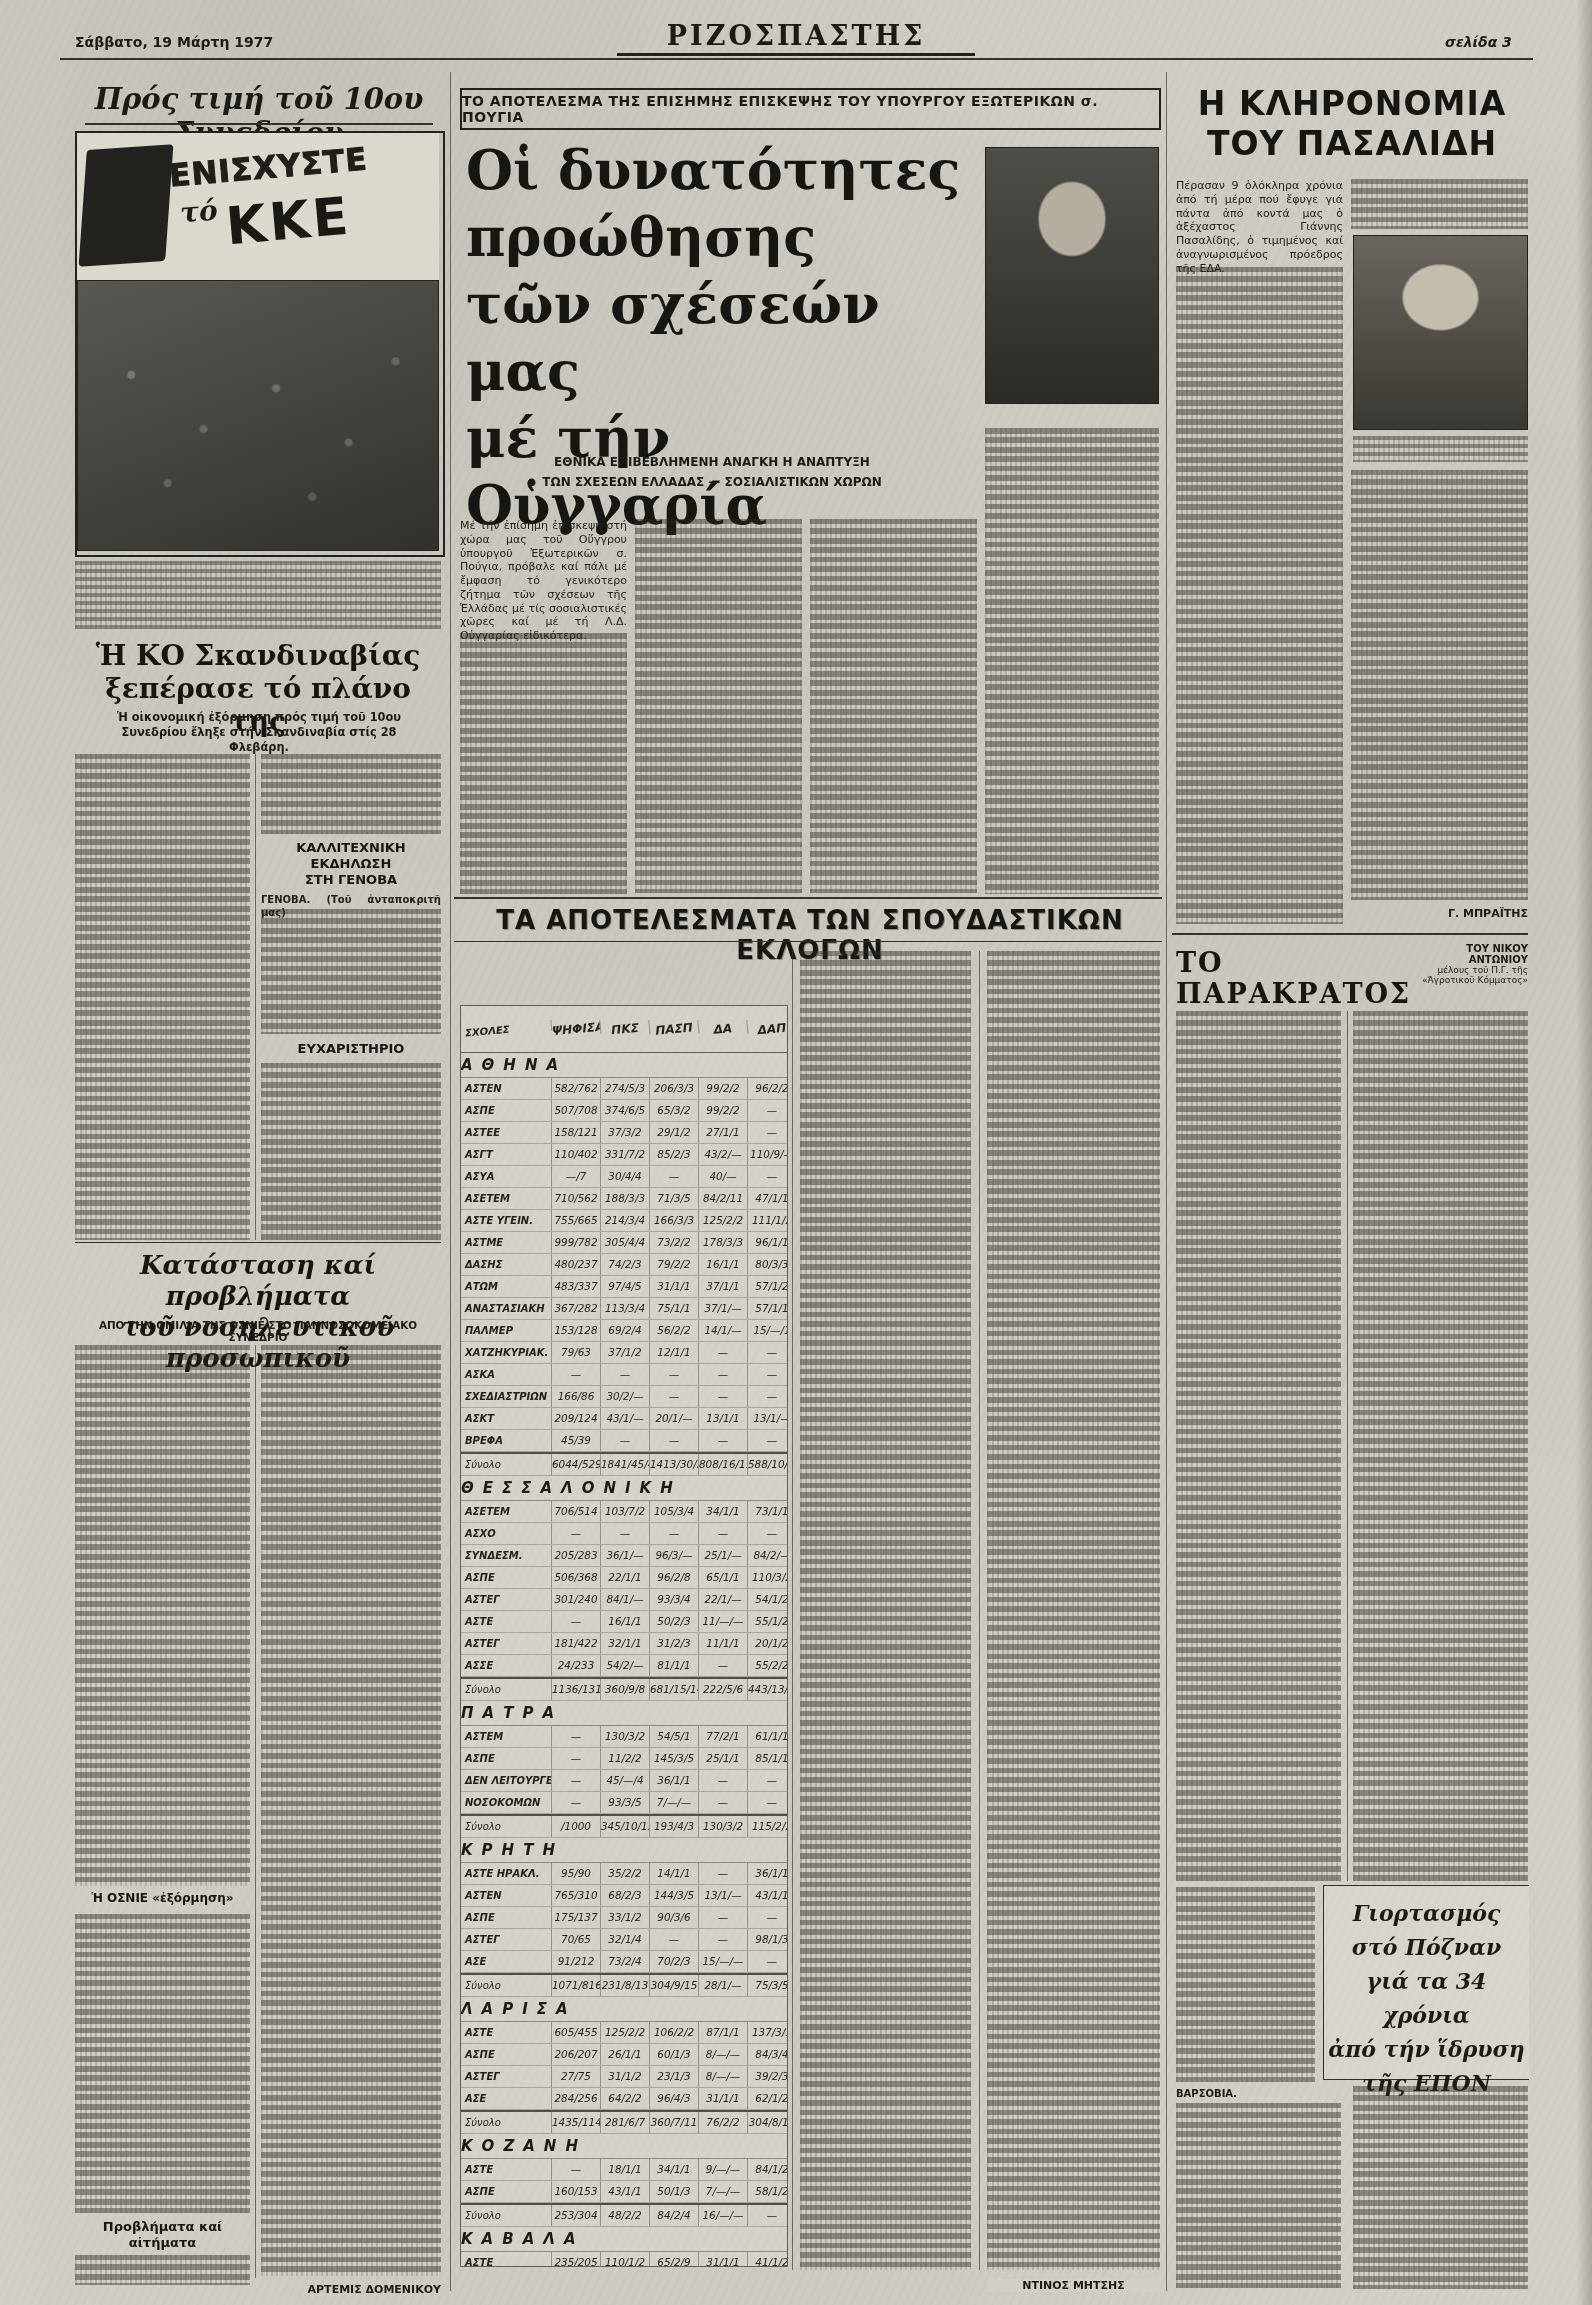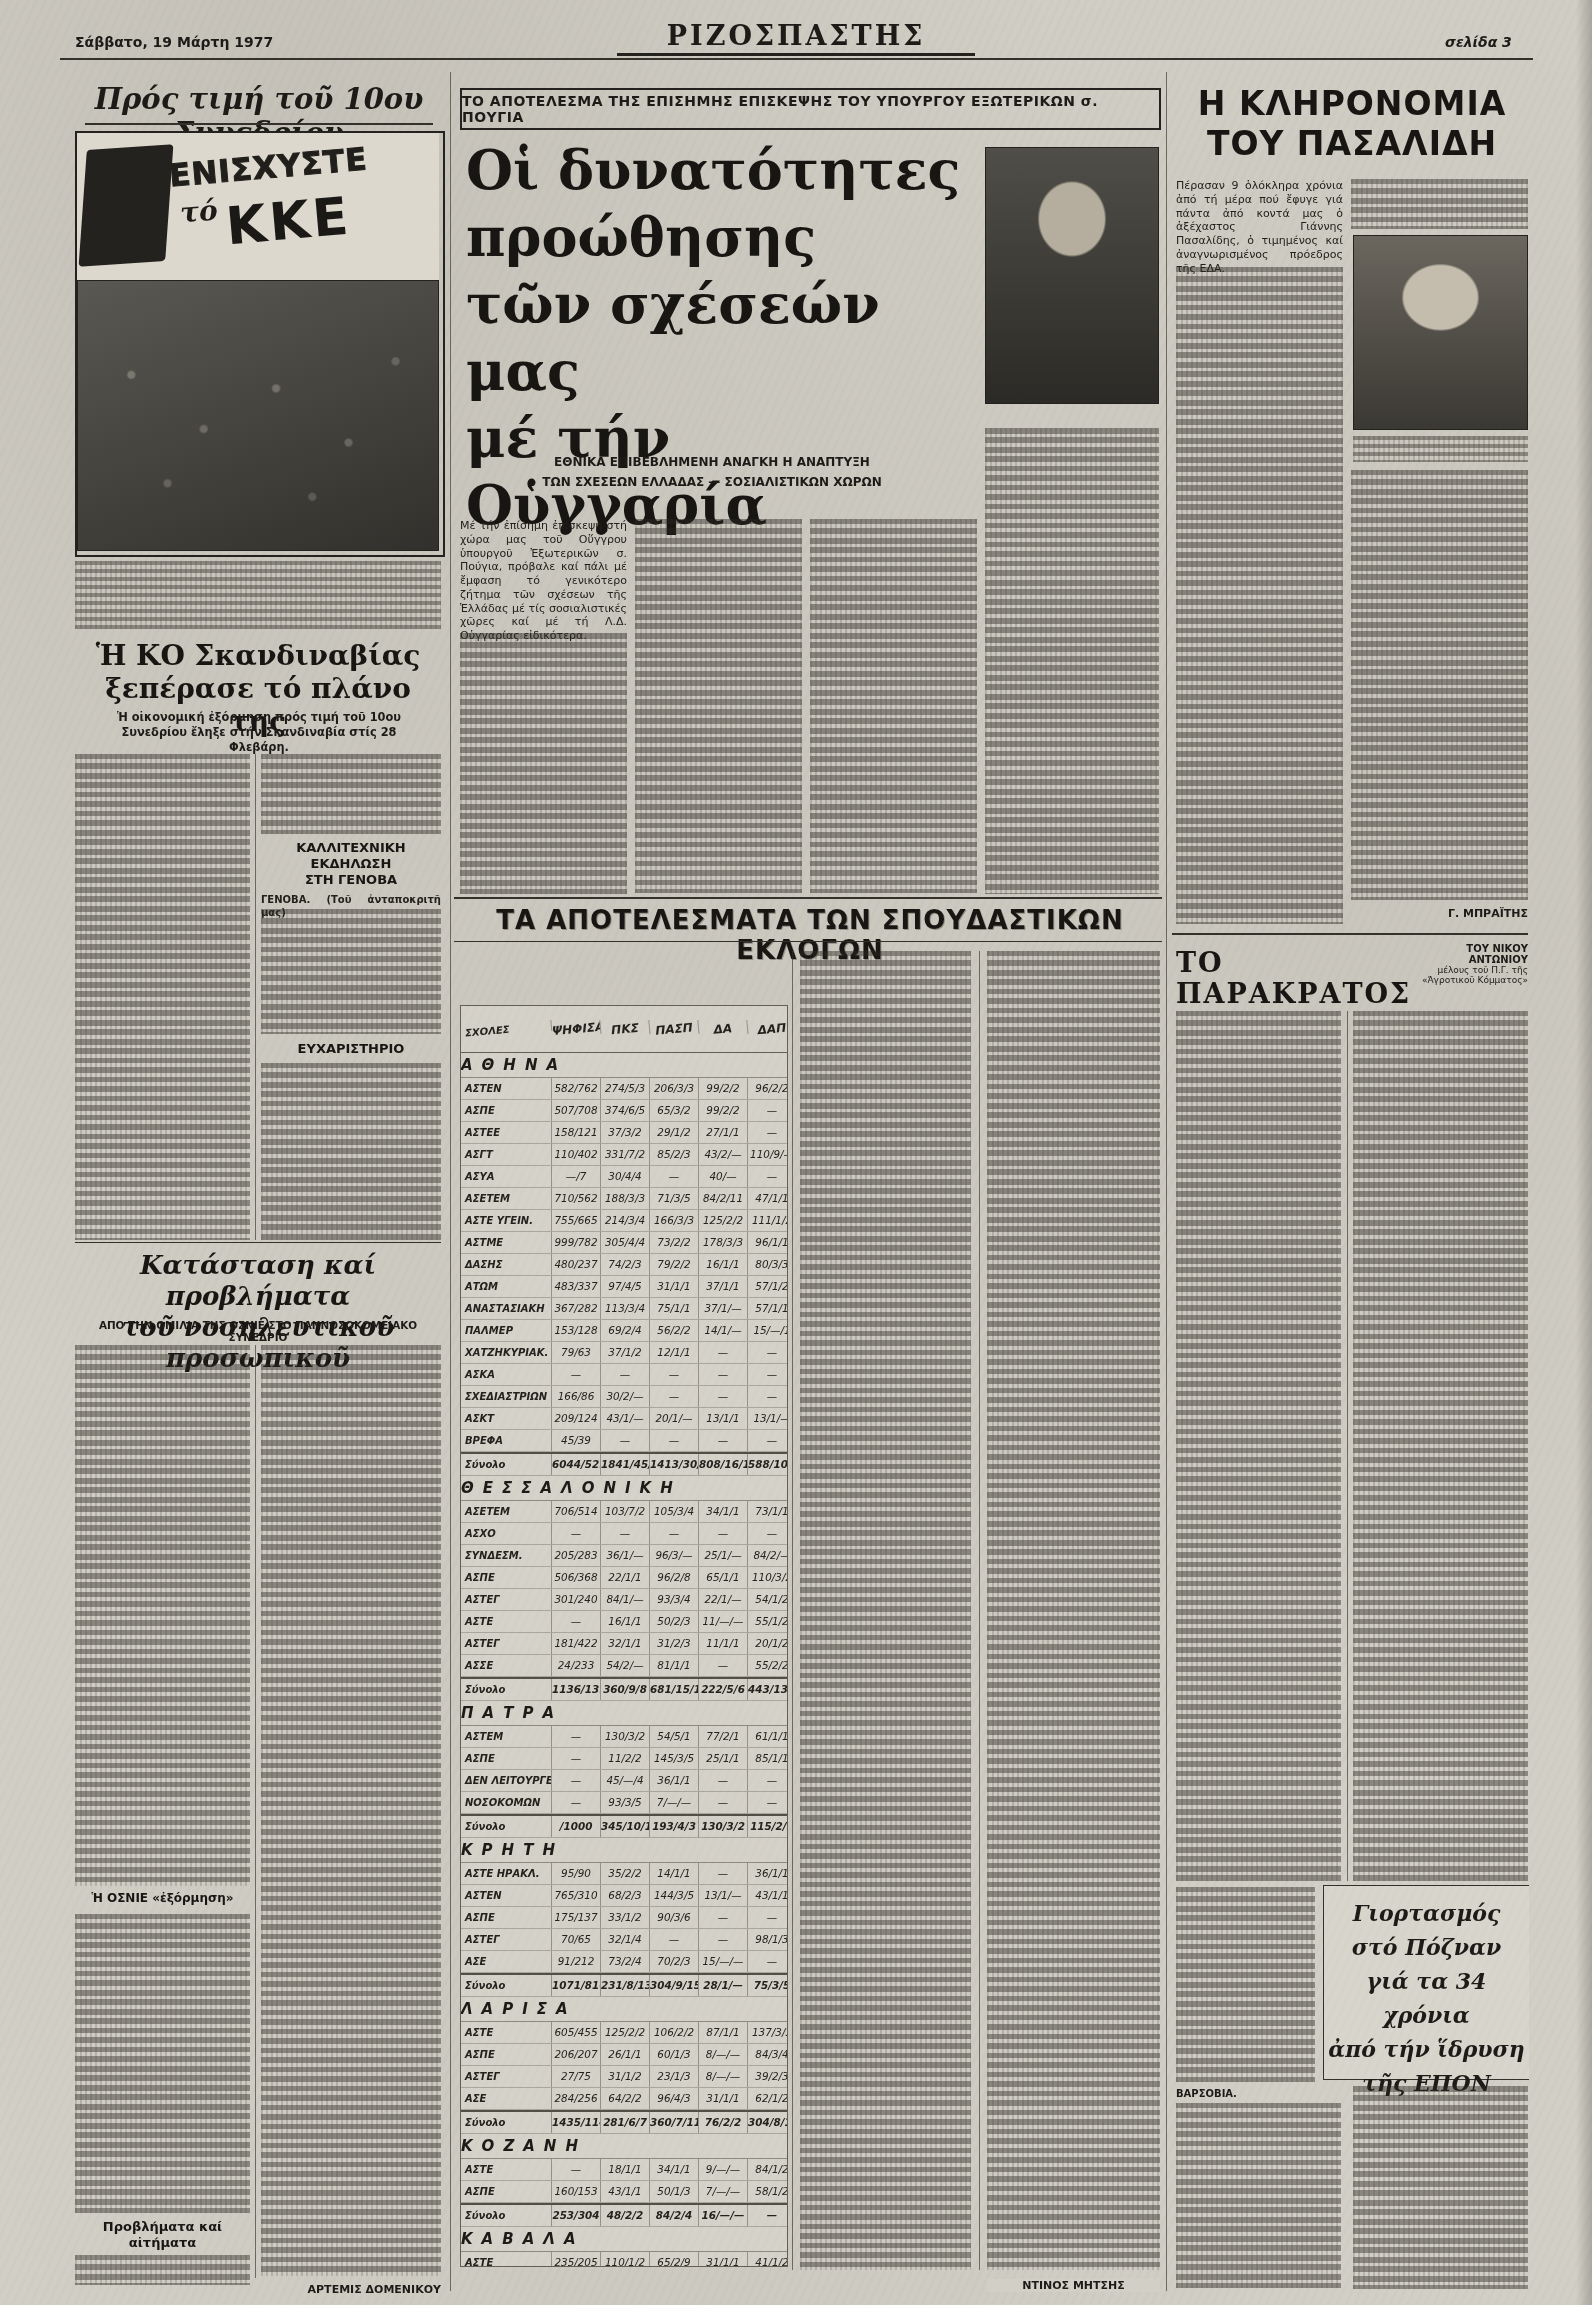--- a/index.html
+++ b/index.html
@@ -73,21 +73,21 @@
   #etable{border:1px solid rgba(70,66,58,.8);background:rgba(230,227,218,.35);font-style:italic;}
   .thead{display:flex;height:46px;border-bottom:1px solid rgba(70,66,58,.8);align-items:center;}
   .thead .tc{font-weight:bold;font-size:12px;transform:rotate(-5deg);font-style:italic;}
   .trow{display:flex;height:21px;line-height:21px;border-bottom:1px solid rgba(70,66,58,.30);}
   .tc{flex:0 0 48px;font-size:10.4px;text-align:center;color:#24221d;overflow:hidden;white-space:nowrap;
     border-right:1px solid rgba(70,66,58,.45);}
   .tc.school{flex:0 0 86px;text-align:left;padding-left:4px;font-weight:bold;font-size:10px;}
   .trow.section{display:block;height:24px;line-height:24px;font-weight:bold;
     font-size:15px;letter-spacing:9px;border-bottom:1px solid rgba(70,66,58,.5);font-style:italic;}
   .trow.total{font-weight:bold;border-top:2px solid rgba(50,47,40,.8);}
-  .trow.total .tc{font-weight:bold;}
+  .trow.total .tc{font-weight:normal;}
   .edge{position:absolute;right:0;top:0;width:16px;height:100%;
     background:linear-gradient(to left, rgba(70,65,56,.28), transparent);}
 </style>
 </head>
 <body>
 
 <div id="paper">
 
   <div class="abs" style="left:75px;top:34px;font-size:14px;font-weight:bold;">Σάββατο, 19 Μάρτη 1977</div>
   <div class="abs serif center" style="left:617px;top:20px;width:358px;font-size:27px;font-weight:bold;letter-spacing:3px;border-bottom:3px solid #24221e;padding-bottom:2px;">ΡΙΖΟΣΠΑΣΤΗΣ</div>

